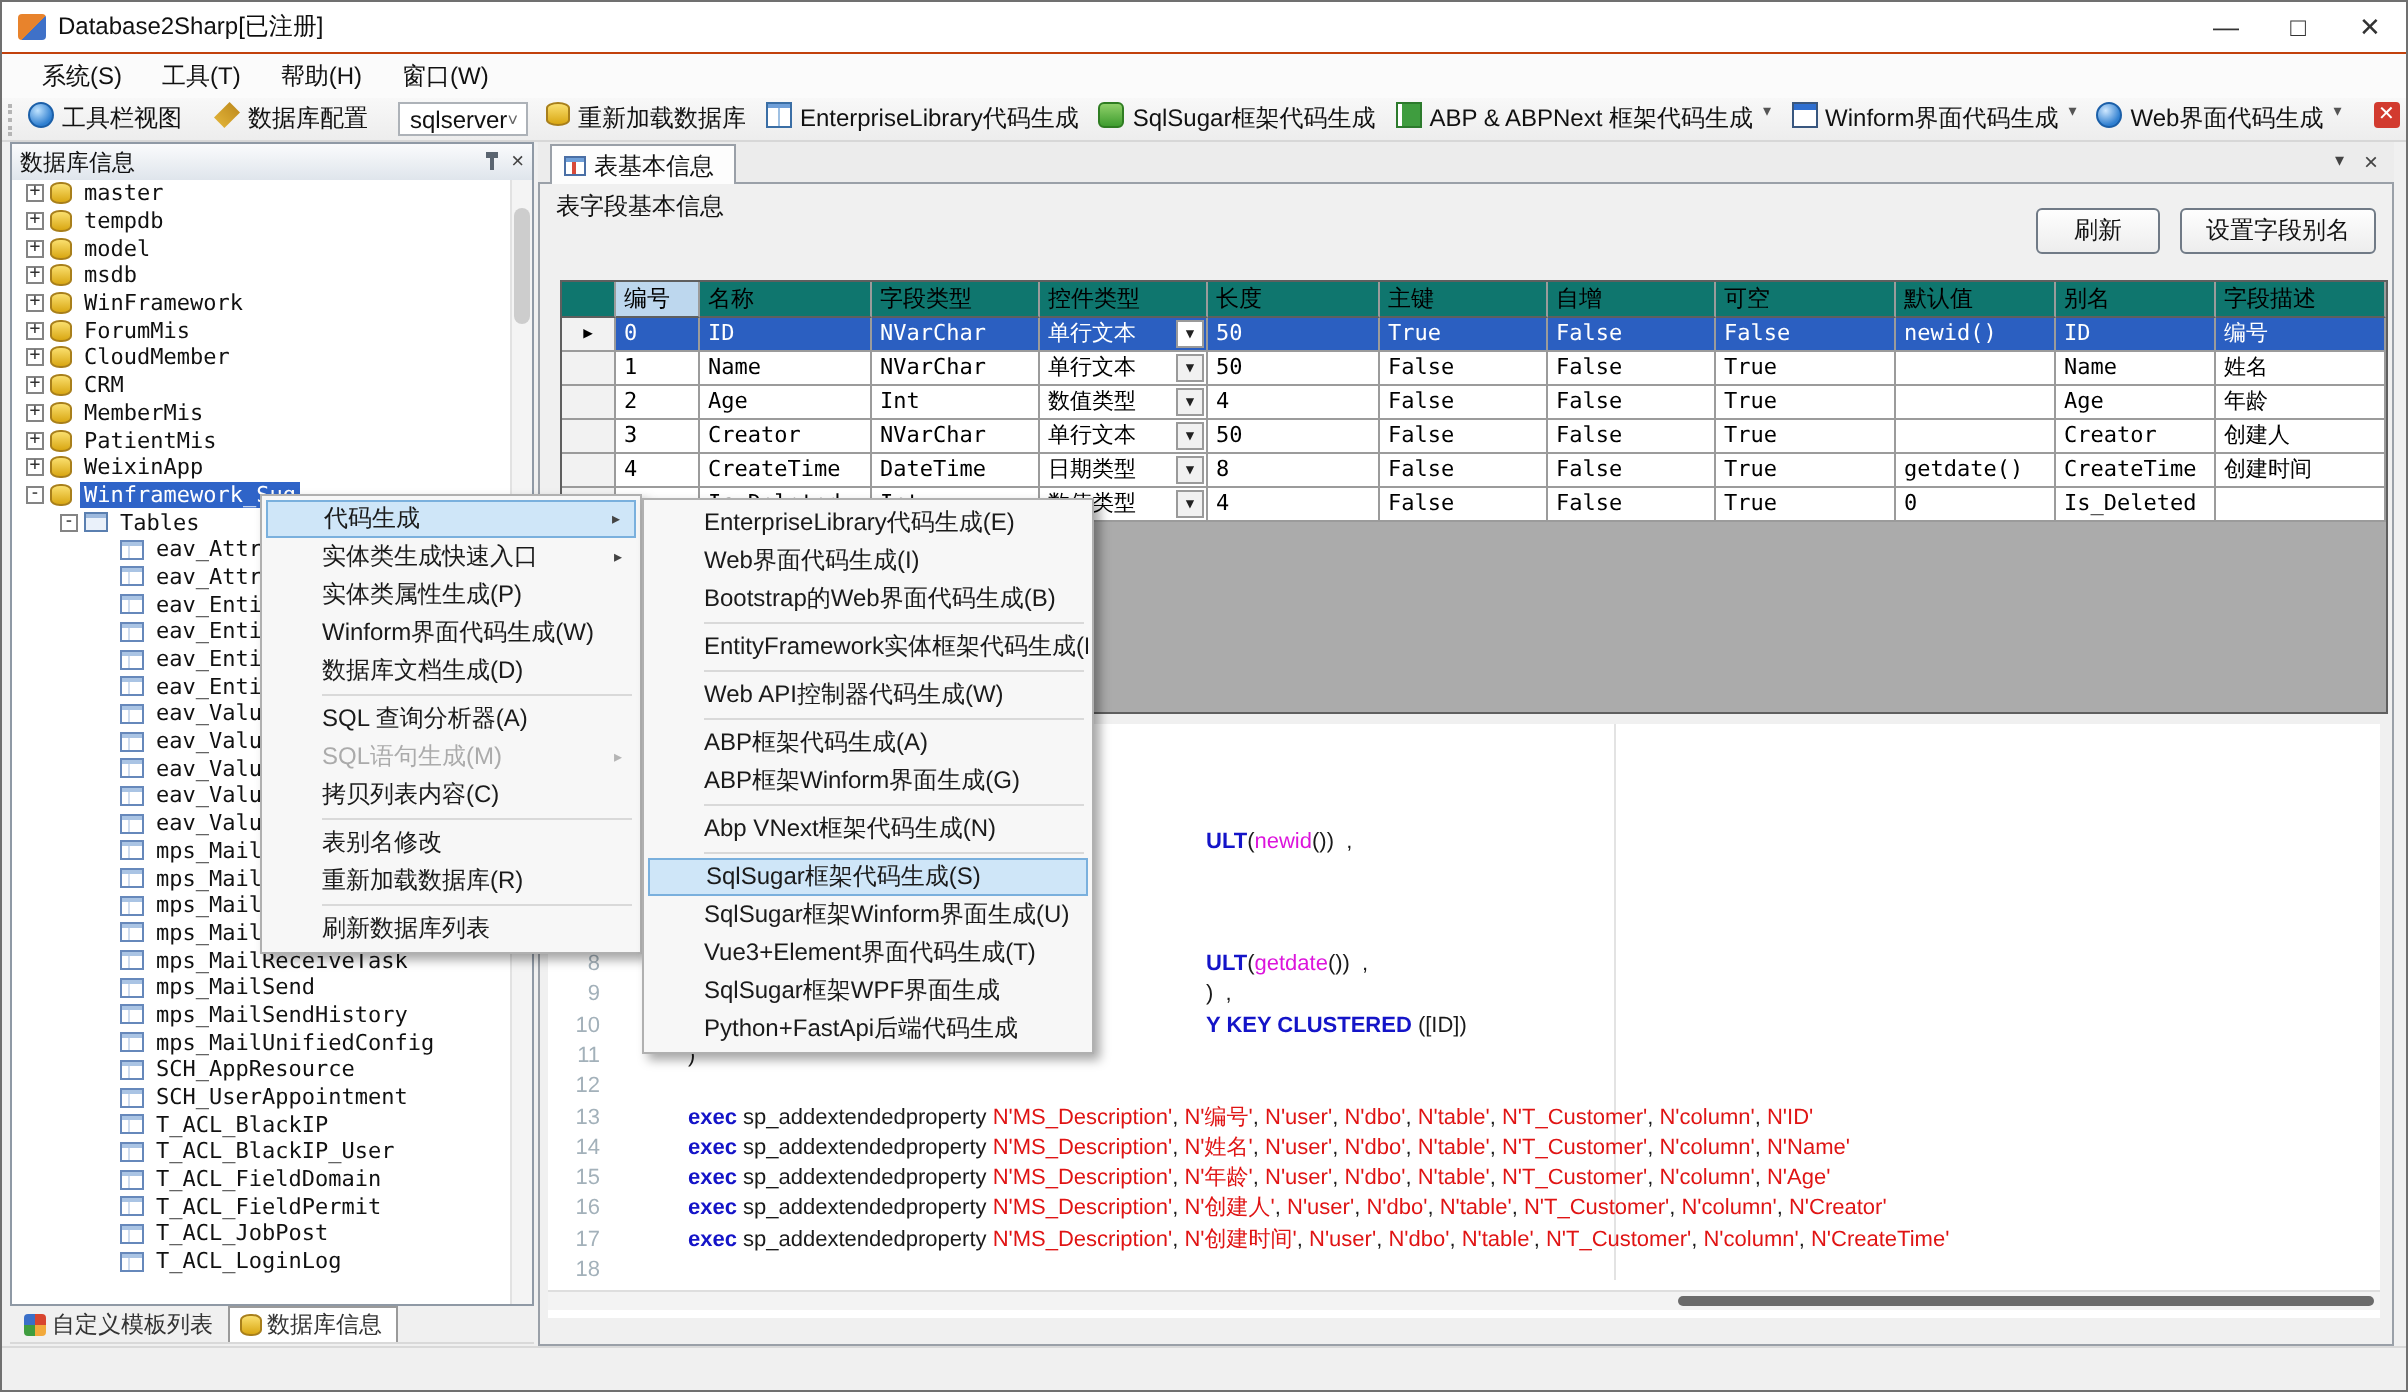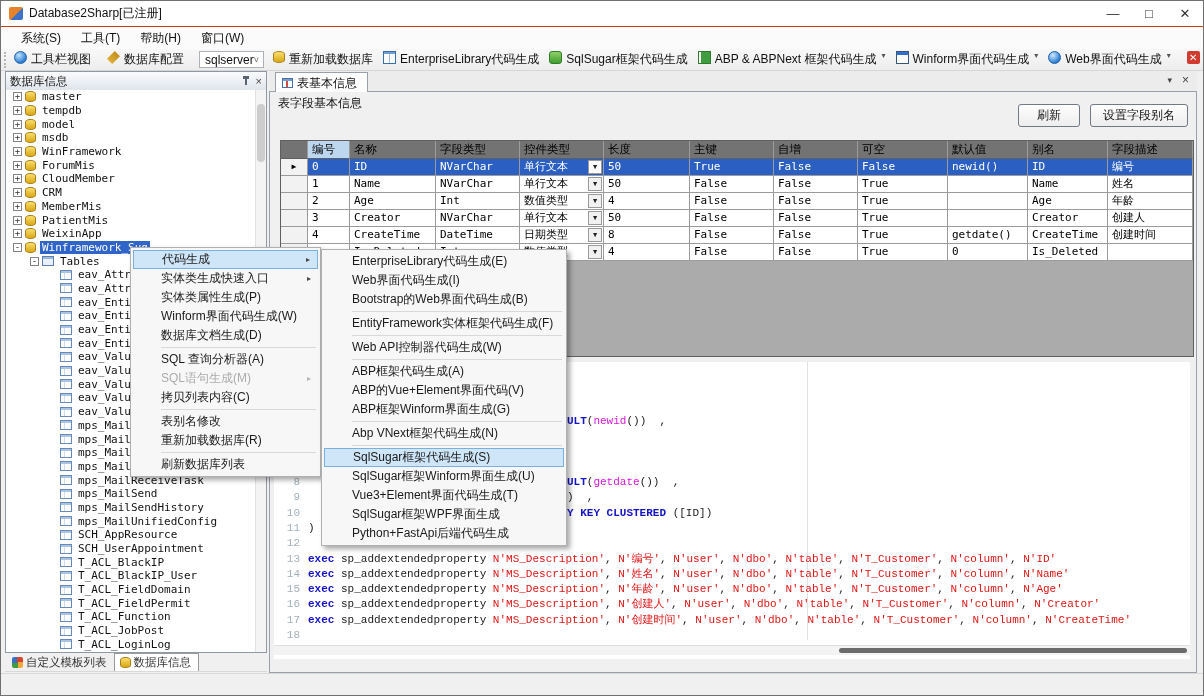--- a/index.html
+++ b/index.html
@@ -68,48 +68,48 @@
   .tab-tools{position:absolute;right:8px;top:4px;display:flex;gap:10px;align-items:center;color:#444;}
   .tt-caret{font-size:9px;}
   .tt-x{font-size:12px;line-height:10px;}
   .panel{position:absolute;left:0;top:21px;width:100%;height:581px;background:#f0f0f0;border:1px solid #9aa0a8;border-top:none;box-sizing:border-box;}
   .caption{position:absolute;left:8px;top:3px;font-size:12px;color:#111;}
   .btnrow{position:absolute;right:8px;top:12px;display:flex;gap:10px;}
   .btn{min-width:62px;height:23px;background:linear-gradient(#fefefe,#ededed);border:1px solid #707a86;border-radius:3px;font-size:12px;color:#111;display:flex;align-items:center;justify-content:center;padding:0 12px;box-sizing:border-box;}
   
   .grid{position:absolute;left:10px;top:48px;width:914px;height:217px;background:#ababab;border:1px solid #5f5f5f;box-sizing:border-box;overflow:hidden;}
   .ghead,.grow{display:grid;grid-template-columns:27px 42px 86px 84px 84px 86px 84px 84px 90px 80px 80px 1fr;}
-  .ghead .c{height:18px;background:#737373;border-right:1px solid #9b9b9b;border-bottom:1px solid #5f5f5f;font-size:11.5px;color:#000;padding:1px 4px 0;box-sizing:border-box;white-space:nowrap;overflow:hidden;}
+  .ghead .c{height:18px;background:#0f766e;border-right:1px solid #9b9b9b;border-bottom:1px solid #5f5f5f;font-size:11.5px;color:#000;padding:1px 4px 0;box-sizing:border-box;white-space:nowrap;overflow:hidden;}
   .ghead .c[data-s~="hl"]{background:#bdd7ee;}
   .grow .c{height:17px;background:#fff;border-right:1px solid #9b9b9b;border-bottom:1px solid #9b9b9b;font-family:"DejaVu Sans Mono","DejaVu Sans",monospace;font-size:11px;line-height:16px;color:#000;padding:0 4px;box-sizing:border-box;white-space:nowrap;overflow:hidden;position:relative;}
   .grow .rh{background:#f2f2f2;padding:0;}
   .rowarrow{display:block;text-align:center;font-size:8px;line-height:16px;color:#000;font-style:normal;}
   .rowarrow[data-a=""]{visibility:hidden;}
   .grow[data-s~="sel"] .c{background:#2b5fc1;color:#fff;}
   .grow[data-s~="sel"] .rh{background:#f2f2f2;color:#000;}
   .ctype{padding-right:18px;}
   .dd{position:absolute;right:1px;top:1px;width:14px;height:14px;background:#f1f1f1;border:1px solid #9a9a9a;box-sizing:border-box;font-size:7px;line-height:12px;text-align:center;color:#222;font-style:normal;}
   .grow[data-s~="sel"] .dd{background:#fff;color:#222;}
   
   .editor{position:absolute;left:4px;top:270px;width:916px;height:297px;background:#fff;overflow:hidden;}
   .guide{position:absolute;left:533px;top:0;width:1px;height:278px;background:#e3e3e3;}
   .codelines{position:absolute;left:0;top:6px;width:100%;}
-  .cl{display:flex;height:15.3px;line-height:15.3px;font-family:Liberation Mono, monospace;font-size:11px;white-space:pre;}
+  .cl{display:flex;height:15.3px;line-height:15.3px;font-family:Liberation Sans, sans-serif;font-size:11px;white-space:pre;gap:36px;}
   .ln{width:26px;text-align:right;color:#a3b1ba;flex:none;margin-right:8px;}
   .lt{color:#1a1a1a;}
   .tk-k{color:#1414c8;font-weight:bold;}
   .tk-s{color:#e01414;text-align:center;}
   .tk-m{color:#dc14dc;}
   .tk-t{color:#1a1a1a;}
   .hscroll{position:absolute;left:0;bottom:4px;width:100%;height:9px;background:#f3f3f3;border-top:1px solid #dedede;}
   .hthumb{position:absolute;left:565px;top:2px;width:348px;height:5px;background:#6b6b6b;border-radius:3px;}
   
   .menu{position:absolute;background:#f7f7f7;border:1px solid #b0b0b0;box-shadow:3px 3px 5px rgba(0,0,0,.35);padding:2px;box-sizing:border-box;z-index:50;}
   .menu1{left:129px;top:246px;width:191px;}
-  .menu2{left:320px;top:248px;width:246px;}
+  .menu2{left:320px;top:248px;width:226px;}
   .mi{position:relative;height:19px;line-height:19px;font-size:12px;color:#1a1a1a;padding-left:28px;white-space:nowrap;overflow:hidden;box-sizing:border-box;}
   .mi[data-s~="hl"]{background:#cfe6f8;border:1px solid #7ab0dd;line-height:17px;}
   .mi[data-s~="dis"]{color:#ababab;}
   .mi[data-s~="sep"]{height:5px;padding:0;}
   .mi[data-s~="sep"]::after{content:"";position:absolute;left:28px;right:2px;top:2px;height:1px;background:#d9d9d9;}
   .marr{position:absolute;right:7px;top:0;font-size:8px;color:#444;font-style:normal;}
   .mi[data-s~="dis"] .marr{color:#b5b5b5;}
   
   .statusbar{position:absolute;left:0;top:672px;width:100%;height:24px;background:#f0f0f0;border-top:1px solid #d9d9d9;box-sizing:border-box;}
 </style>
@@ -418,25 +418,20 @@
           <span class="ticon" data-i="tbl"></span>
           <span class="tl">T_ACL_FieldDomain</span>
         </div>
 
         <div class="ti" data-s="lv3">
           <span class="exp"></span>
           <span class="ticon" data-i="tbl"></span>
           <span class="tl">T_ACL_FieldPermit</span>
         </div>
 
-        <div class="ti" data-s="lv3">
-          <span class="exp"></span>
-          <span class="ticon" data-i="tbl"></span>
-          <span class="tl">T_ACL_Function</span>
-        </div>
 
         <div class="ti" data-s="lv3">
           <span class="exp"></span>
           <span class="ticon" data-i="tbl"></span>
           <span class="tl">T_ACL_JobPost</span>
         </div>
 
         <div class="ti" data-s="lv3">
           <span class="exp"></span>
           <span class="ticon" data-i="tbl"></span>
@@ -740,24 +735,20 @@
       <div class="mi" data-s="sep">
         <span></span>
         
       </div>
 
       <div class="mi" data-s="">
         <span>ABP框架代码生成(A)</span>
         
       </div>
 
-      <div class="mi" data-s="">
-        <span>ABP的Vue+Element界面代码(V)</span>
-        
-      </div>
 
       <div class="mi" data-s="">
         <span>ABP框架Winform界面生成(G)</span>
         
       </div>
 
       <div class="mi" data-s="sep">
         <span></span>
         
       </div>

